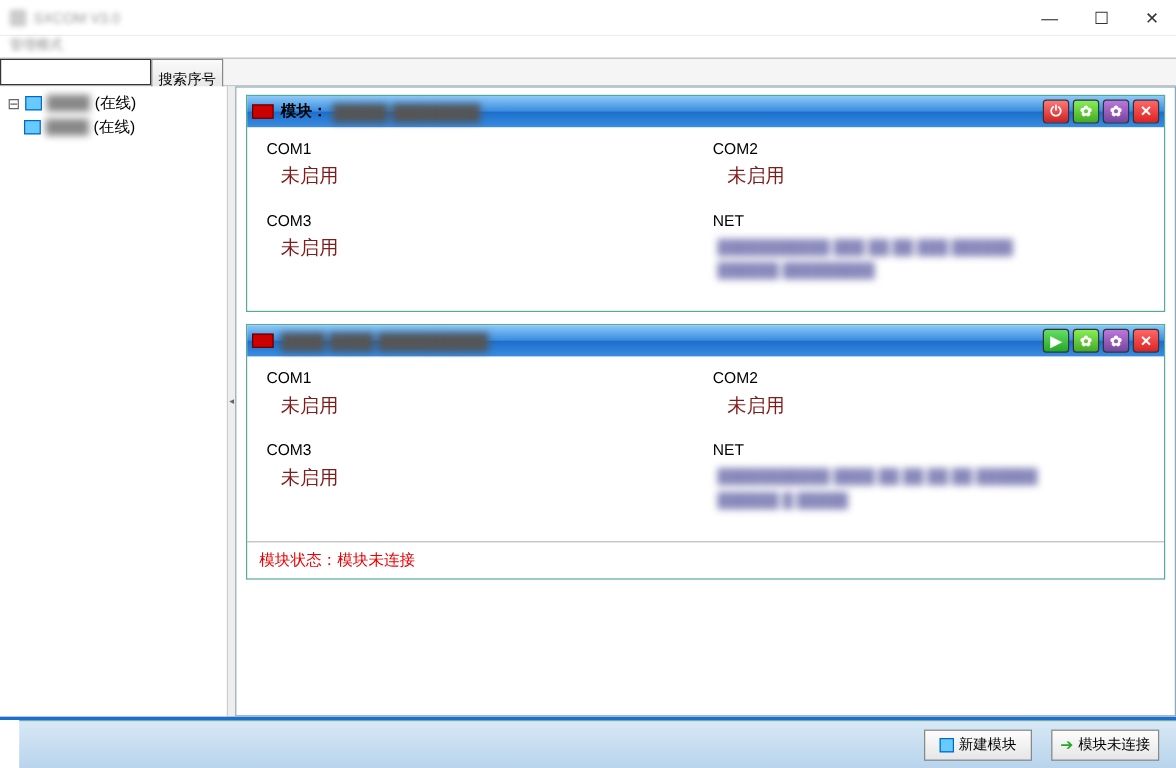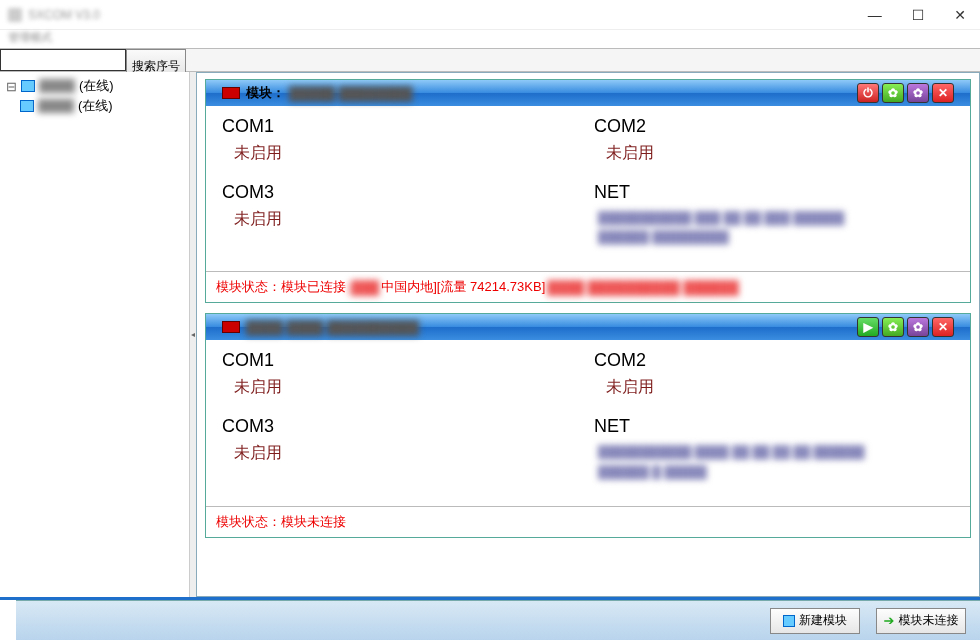--- a/index.html
+++ b/index.html
@@ -90,21 +90,21 @@
     .module-panel {
       border: 1px solid #5a9;
       margin-bottom: 10px;
       background: #fff;
     }
     .module-header {
       height: 26px;
       background: linear-gradient(#8ec9f8, #3a8de0 48%, #1e6ecb 52%, #3a8de0);
       display: flex;
       align-items: center;
-      padding: 0 16px;
+      padding: 0 4px;
       color: #000;
       font-size: 13px;
       font-weight: bold;
     }
     .module-header-icon { width: 18px; height: 12px; background: #c00; border: 1px solid #600; margin-right: 6px; }
     .module-header-text { flex: 1; display: flex; align-items: center; gap: 4px; }
     .blur-text { filter: blur(3px); color: #555; }
     .header-btns { display: flex; gap: 3px; }
     .hbtn {
       width: 22px; height: 20px;
@@ -121,21 +121,21 @@
     .hbtn-close { background: linear-gradient(#f66, #d22); font-weight: bold; }
     .hbtn-play { background: linear-gradient(#6d6, #2a2); }
     .module-body {
       display: grid;
       grid-template-columns: 1fr 1fr;
       padding: 6px 10px 10px;
     }
     .port-block {
       padding: 4px 6px 14px;
     }
-    .port-label { font-size: 18px; color: #000; }
+    .port-label { font-size: 13px; color: #000; }
     .port-status { font-size: 16px; color: #7f1d1d; padding-left: 12px; margin-top: 6px; }
     .net-info { font-size: 12px; color: #88b; padding-left: 4px; margin-top: 6px; filter: blur(3px); line-height: 1.6; }
     .module-footer {
       border-top: 1px solid #bbb;
       padding: 6px 10px;
       font-size: 13px;
       color: #e00;
       display: flex;
       align-items: center;
       gap: 2px;
@@ -235,26 +235,20 @@
         </div>
         <div class="port-block">
           <div class="port-label">COM3</div>
           <div class="port-status">未启用</div>
         </div>
         <div class="port-block">
           <div class="port-label">NET</div>
           <div class="net-info">███████████ ███ ██ ██ ███ ██████<br>██████ █████████</div>
         </div>
       </div>
-      <div class="module-footer">
-        <span>模块状态：模块已连接</span>
-        <span class="footer-blur">[███</span>
-        <span> 中国内地][流量 74214.73KB]</span>
-        <span class="footer-blur">████ ██████████ ██████</span>
-      </div>
     </div>
 
     <div class="module-panel">
       <div class="module-header">
         <span class="module-header-icon"></span>
         <span class="module-header-text">
           <span class="blur-text">████ ████ ██████████</span>
         </span>
         <div class="header-btns">
           <div class="hbtn hbtn-play">▶</div>

